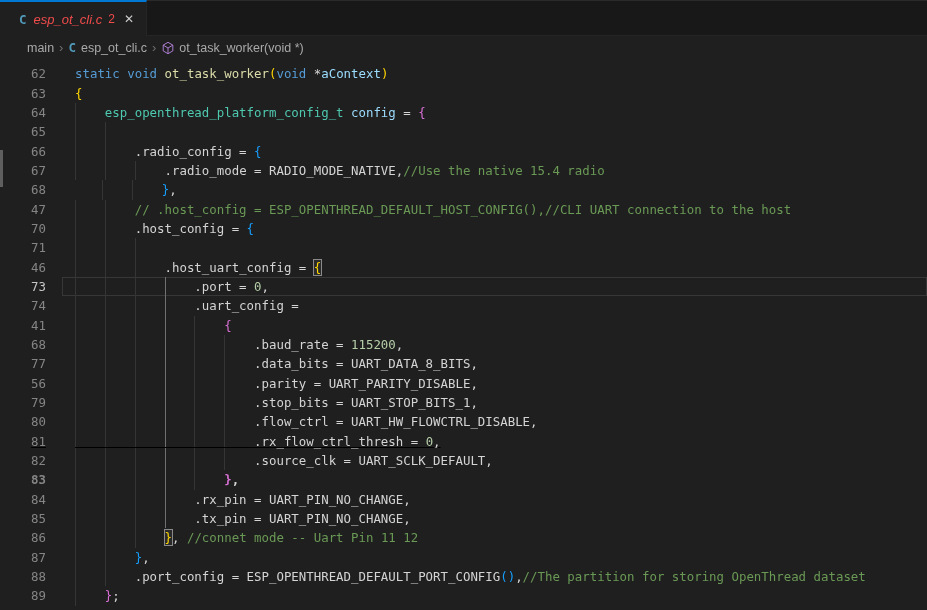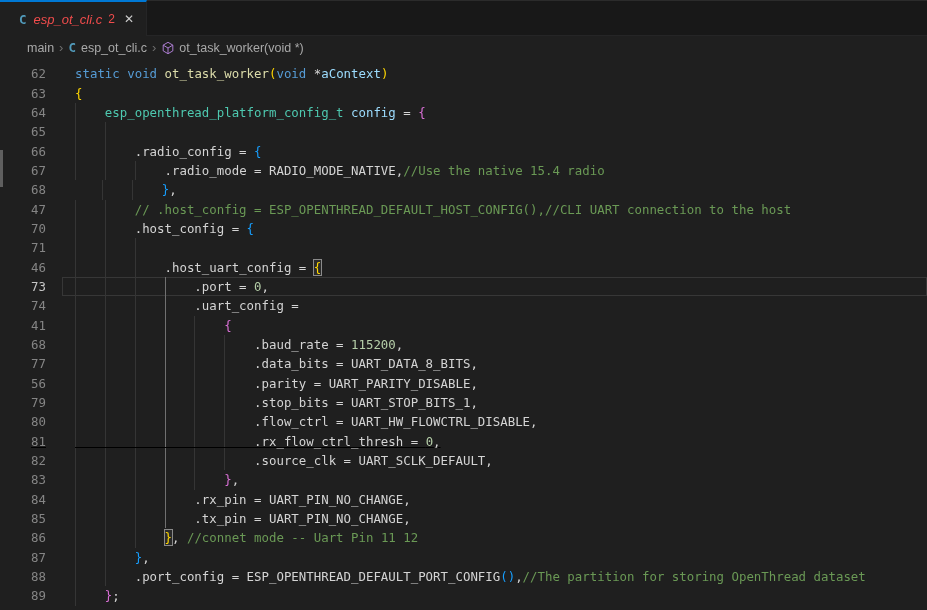--- a/index.html
+++ b/index.html
@@ -168,21 +168,21 @@
         <div class="code"><i class="guide" style="left: 13px;"></i><i class="guide" style="left: 42.8616px;"></i><i class="guide" style="left: 72.7232px;"></i><i class="guide active" style="left: 102.585px;"></i><i class="guide" style="left: 132.446px;"></i><i class="guide" style="left: 162.308px;"></i><span class="toks">                        <span style="color: rgb(212, 212, 212);">.flow_ctrl = UART_HW_FLOWCTRL_DISABLE,</span></span></div>
       </div>
       <div class="row" style="top: 372.666px; text-decoration: underline;">
         <div class="gutter">81</div>
         <div class="code"><i class="guide" style="left: 13px;"></i><i class="guide" style="left: 42.8616px;"></i><i class="guide" style="left: 72.7232px;"></i><i class="guide active" style="left: 102.585px;"></i><i class="guide" style="left: 132.446px;"></i><i class="guide" style="left: 162.308px;"></i><span class="toks">                        <span style="color: rgb(212, 212, 212);">.rx_flow_ctrl_thresh = </span><span style="color: rgb(181, 206, 168);">0</span><span style="color: rgb(212, 212, 212);">,</span></span></div>
       </div>
       <div class="row" style="top: 391.999px;">
         <div class="gutter">82</div>
         <div class="code"><i class="guide" style="left: 13px;"></i><i class="guide" style="left: 42.8616px;"></i><i class="guide" style="left: 72.7232px;"></i><i class="guide active" style="left: 102.585px;"></i><i class="guide" style="left: 132.446px;"></i><i class="guide" style="left: 162.308px;"></i><span class="toks">                        <span style="color: rgb(212, 212, 212);">.source_clk = UART_SCLK_DEFAULT,</span></span></div>
       </div>
-      <div class="row" style="top: 411.333px;">
+      <div class="row" style="top: 411.333px; font-weight: bold;">
         <div class="gutter">83</div>
         <div class="code"><i class="guide" style="left: 13px;"></i><i class="guide" style="left: 42.8616px;"></i><i class="guide" style="left: 72.7232px;"></i><i class="guide active" style="left: 102.585px;"></i><i class="guide" style="left: 132.446px;"></i><span class="toks">                    <span style="color: rgb(218, 112, 214);">}</span><span style="color: rgb(212, 212, 212);">,</span></span></div>
       </div>
       <div class="row" style="top: 430.666px;">
         <div class="gutter">84</div>
         <div class="code"><i class="guide" style="left: 13px;"></i><i class="guide" style="left: 42.8616px;"></i><i class="guide" style="left: 72.7232px;"></i><i class="guide active" style="left: 102.585px;"></i><span class="toks">                <span style="color: rgb(212, 212, 212);">.rx_pin = UART_PIN_NO_CHANGE,</span></span></div>
       </div>
       <div class="row" style="top: 449.999px;">
         <div class="gutter">85</div>
         <div class="code"><i class="guide" style="left: 13px;"></i><i class="guide" style="left: 42.8616px;"></i><i class="guide" style="left: 72.7232px;"></i><i class="guide active" style="left: 102.585px;"></i><span class="toks">                <span style="color: rgb(212, 212, 212);">.tx_pin = UART_PIN_NO_CHANGE,</span></span></div>

